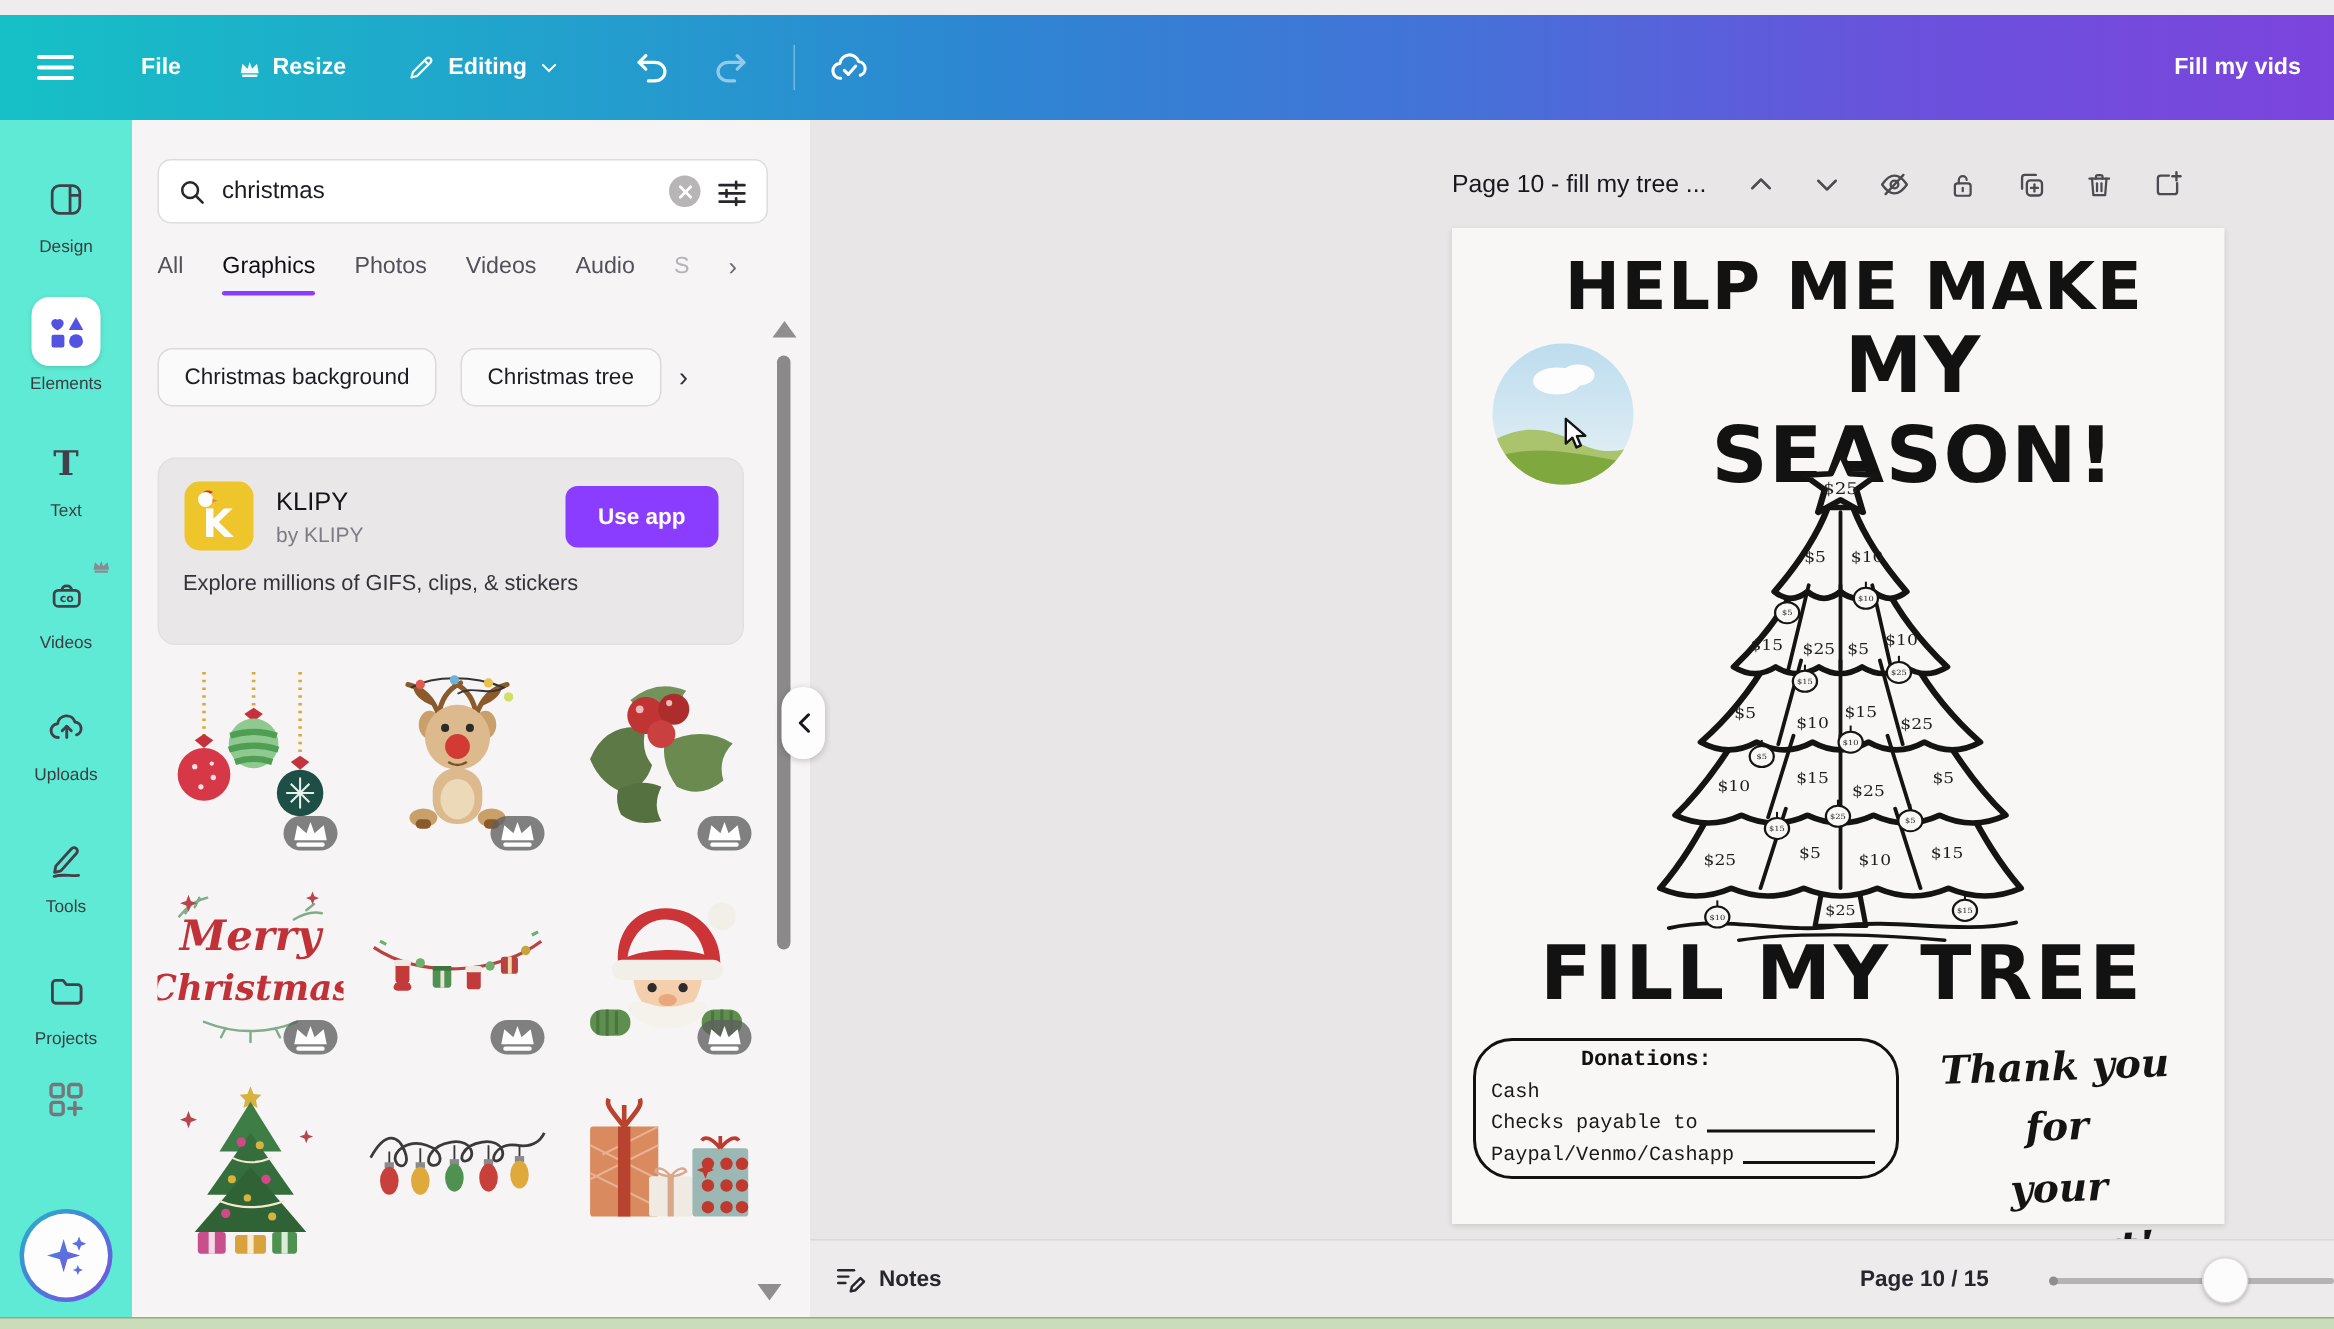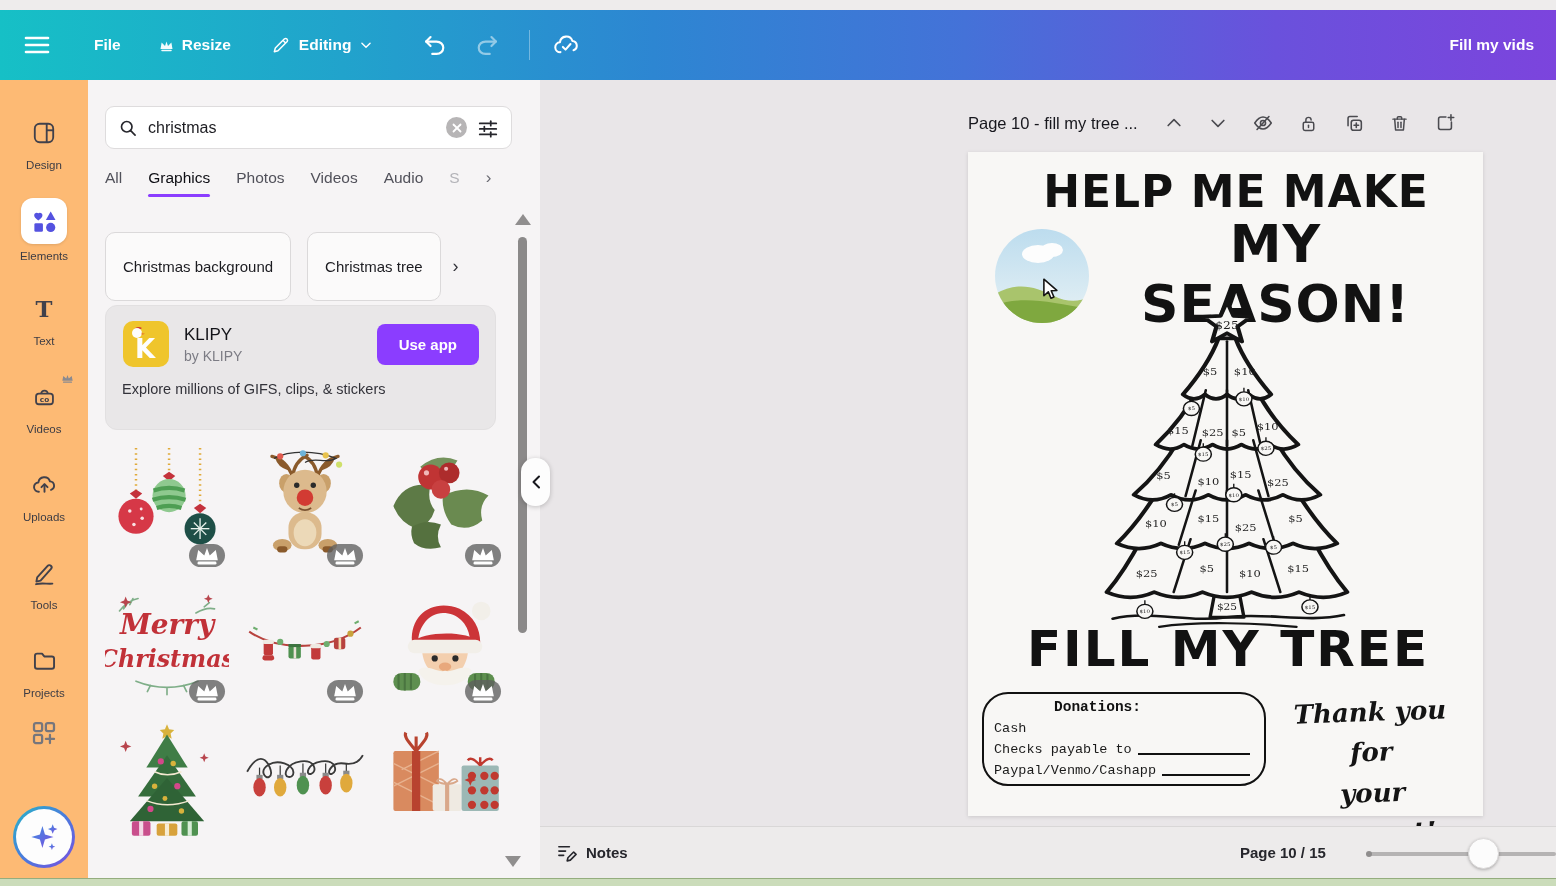--- a/index.html
+++ b/index.html
@@ -10,21 +10,21 @@
   
   #topstrip { left:0; top:0; width:1556px; height:10px; background:#eeecec; }
   #topbar { left:0; top:10px; width:1556px; height:70px;
     background:linear-gradient(90deg,#16c0c6 0%,#21a3cc 22%,#2d86d2 42%,#4472d8 62%,#6a51dc 82%,#7c44dd 100%);
     display:flex; align-items:center; color:#fff; }
   .tb-item { display:flex; align-items:center; gap:8px; color:#fff; font-size:15.5px; font-weight:600; cursor:pointer; }
   .tb-divider { width:1px; height:30px; background:rgba(255,255,255,.35); }
   #fillmyvids { margin-left:auto; margin-right:22px; font-size:15.5px; font-weight:600; }
 
   
-  #sidebar { left:0; top:80px; width:88px; height:806px; background:#fdba74; display:flex; flex-direction:column; align-items:center; padding-top:18px; }
+  #sidebar { left:0; top:80px; width:88px; height:806px; background:#5eead4; display:flex; flex-direction:column; align-items:center; padding-top:18px; }
   .side-item { width:76px; height:88px; display:flex; flex-direction:column; align-items:center; justify-content:center; gap:6px; cursor:pointer; color:#41414b; }
   .side-icon { width:46px; height:40px; display:flex; align-items:center; justify-content:center; position:relative; }
   .side-icon.tile { background:#fff; width:46px; height:46px; border-radius:12px; box-shadow:0 1px 3px rgba(0,0,0,.12); }
   .side-label { font-size:11.5px; color:#3c3c44; }
   .crown-mini { position:absolute; top:-7px; right:-7px; }
   #apps-btn { margin-top:4px; cursor:pointer; }
   #magic-btn { margin-top:auto; margin-bottom:18px; width:62px; height:62px; border-radius:50%;
     background:linear-gradient(135deg,#26b6c6,#4a7bdd,#7b4fdf); padding:3px; cursor:pointer; }
   #magic-btn .inner { width:100%; height:100%; border-radius:50%; background:#fdfdfd; display:flex; align-items:center; justify-content:center; }
 
@@ -34,21 +34,21 @@
     display:flex; align-items:center; padding:0 12px; gap:10px; }
   #searchbox input { border:none; outline:none; flex:1; font-size:16px; color:#1c1c21; font-family:"Liberation Sans",sans-serif; background:transparent; }
   #clear-btn { width:21px; height:21px; border-radius:50%; background:#b7b5b6; display:flex; align-items:center; justify-content:center; cursor:pointer; flex:none; }
   #tabs { left:17px; top:88px; width:420px; display:flex; gap:26px; align-items:center; }
   .tab { font-size:15.5px; color:#51515a; padding-bottom:10px; cursor:pointer; position:relative; white-space:nowrap; }
   .tab.active { color:#0e0e14; font-weight:400; }
   .tab.active::after { content:""; position:absolute; left:0; right:0; bottom:0; height:3px; border-radius:2px; background:#8b3dff; }
   .tab.cut { color:#b3b3b8; max-width:14px; overflow:hidden; }
   #tabs-chev { color:#6a6a72; font-size:17px; padding-bottom:10px; cursor:pointer; }
   #chips { left:17px; top:152px; display:flex; gap:16px; align-items:center; }
-  .chip { border:1px solid #dbd9da; background:#fbfafa; border-radius:10px; padding:25px 17px; font-size:15px; color:#1c1c21; white-space:nowrap; cursor:pointer; }
+  .chip { border:1px solid #dbd9da; background:#fbfafa; border-radius:10px; padding:10px 17px; font-size:15px; color:#1c1c21; white-space:nowrap; cursor:pointer; }
   #chips-chev { color:#33333a; font-size:18px; cursor:pointer; margin-left:-4px; }
   #klipy-card { left:17px; top:225px; width:391px; height:125px; background:#e9e7e8; border:1px solid #e2e0e1; border-radius:12px; padding:14px 16px; }
   #klipy-row { display:flex; align-items:center; gap:14px; }
   #klipy-name { font-size:17px; color:#141419; }
   #klipy-by { font-size:14px; color:#7c7c84; margin-top:3px; }
   #use-app { margin-left:auto; background:#8b3dff; color:#fff; border:none; border-radius:8px; font-size:15px; font-weight:700;
     padding:12px 22px; cursor:pointer; font-family:"Liberation Sans",sans-serif; }
   #klipy-desc { margin-top:13px; font-size:14.5px; color:#33333a; }
   #thumb-grid { left:17px; top:365px; width:400px; display:grid; grid-template-columns:repeat(3,1fr); column-gap:14px; row-gap:10px; }
   .thumb { position:relative; height:126px; cursor:pointer; display:flex; align-items:center; justify-content:center; }

